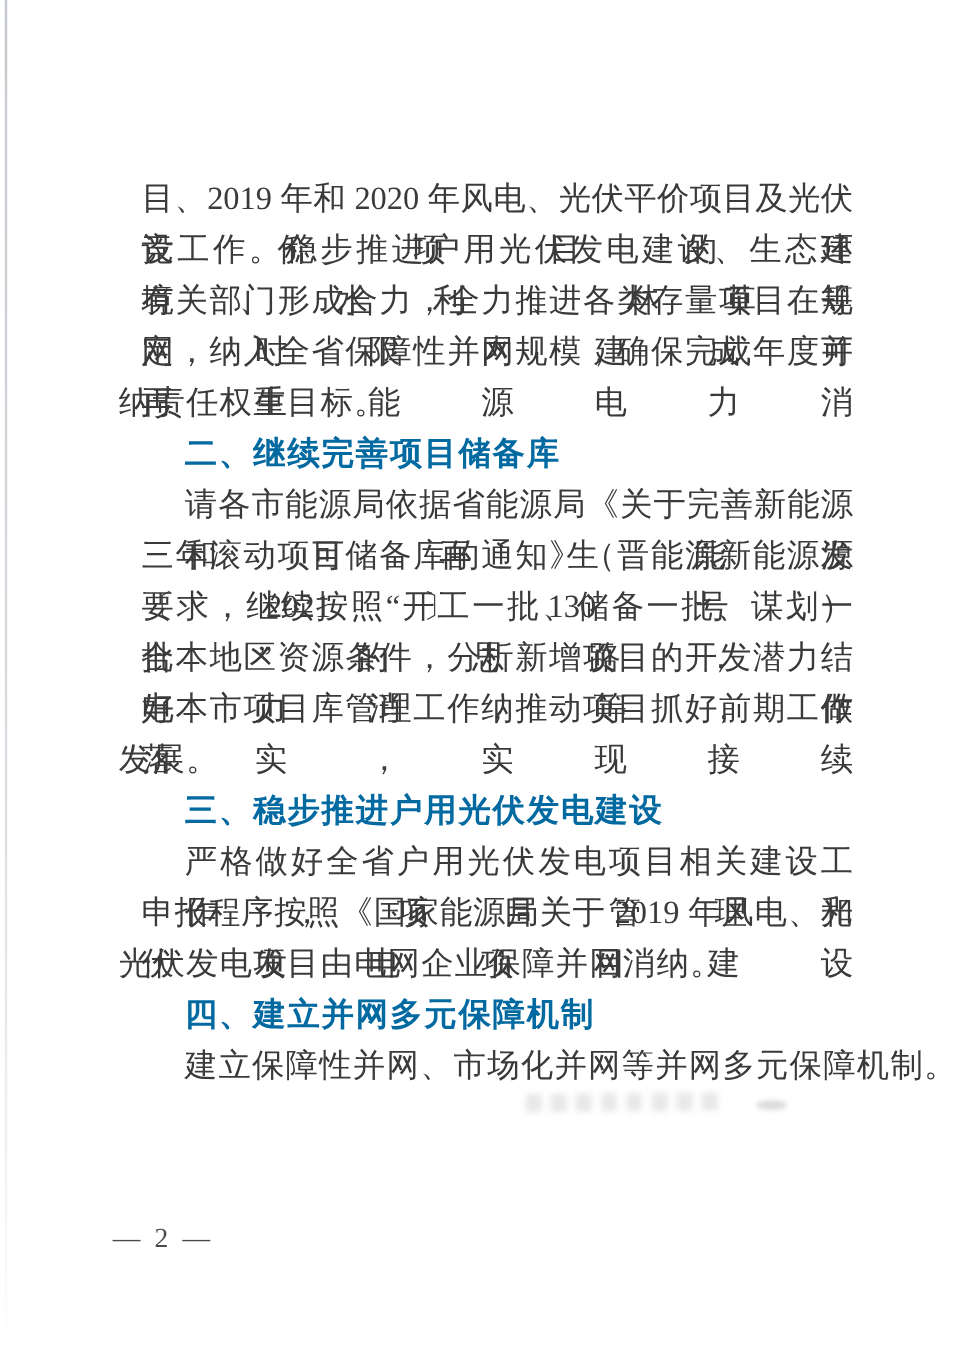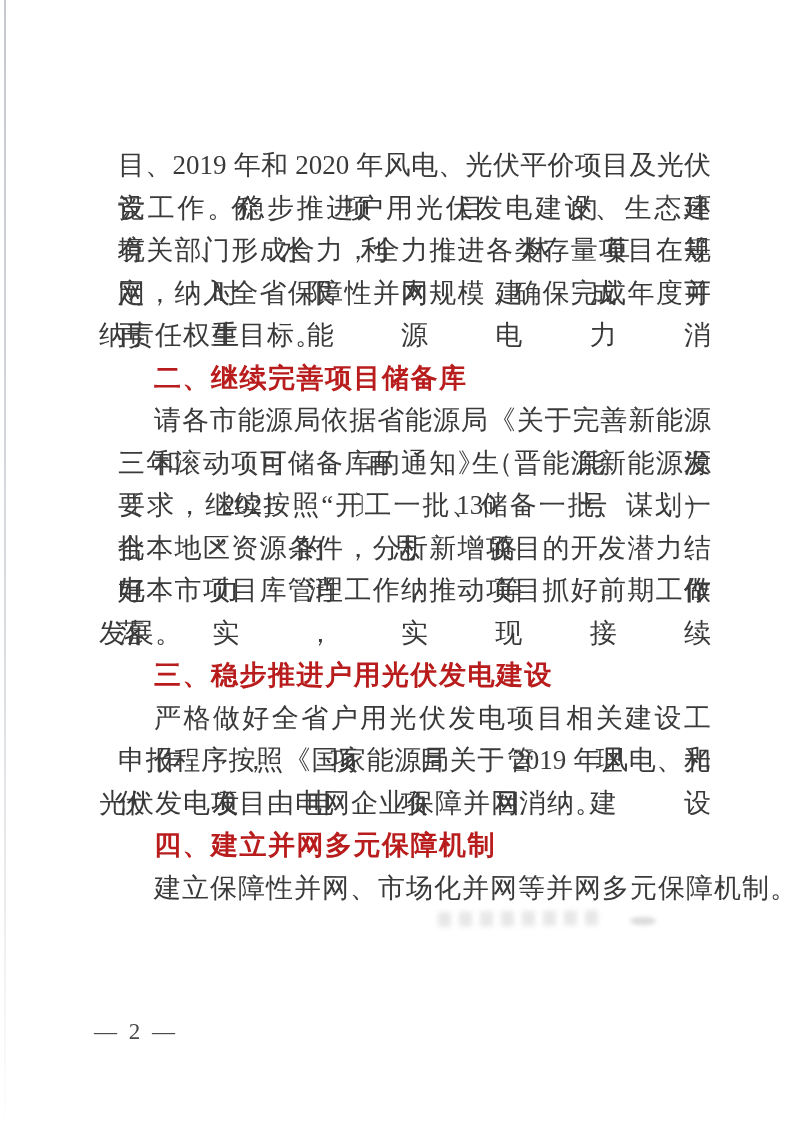--- a/index.html
+++ b/index.html
@@ -69,21 +69,21 @@
   }
   .line.body-indent-end {
     text-align: left;
     padding-left: 55px;
     letter-spacing: 1px;
   }
   
   .line.heading {
     font-family: "Liberation Sans", "DejaVu Sans", sans-serif;
     font-weight: 700;
-    color: #b91c1c;
+    color: #0369a1;
     padding-left: 55px;
     letter-spacing: 1.5px;
   }
   .page-number {
     position: absolute;
     left: 94px;
     top: 1019px;
     font-size: 23px;
     letter-spacing: 3px;
     color: #4a4a4a;

